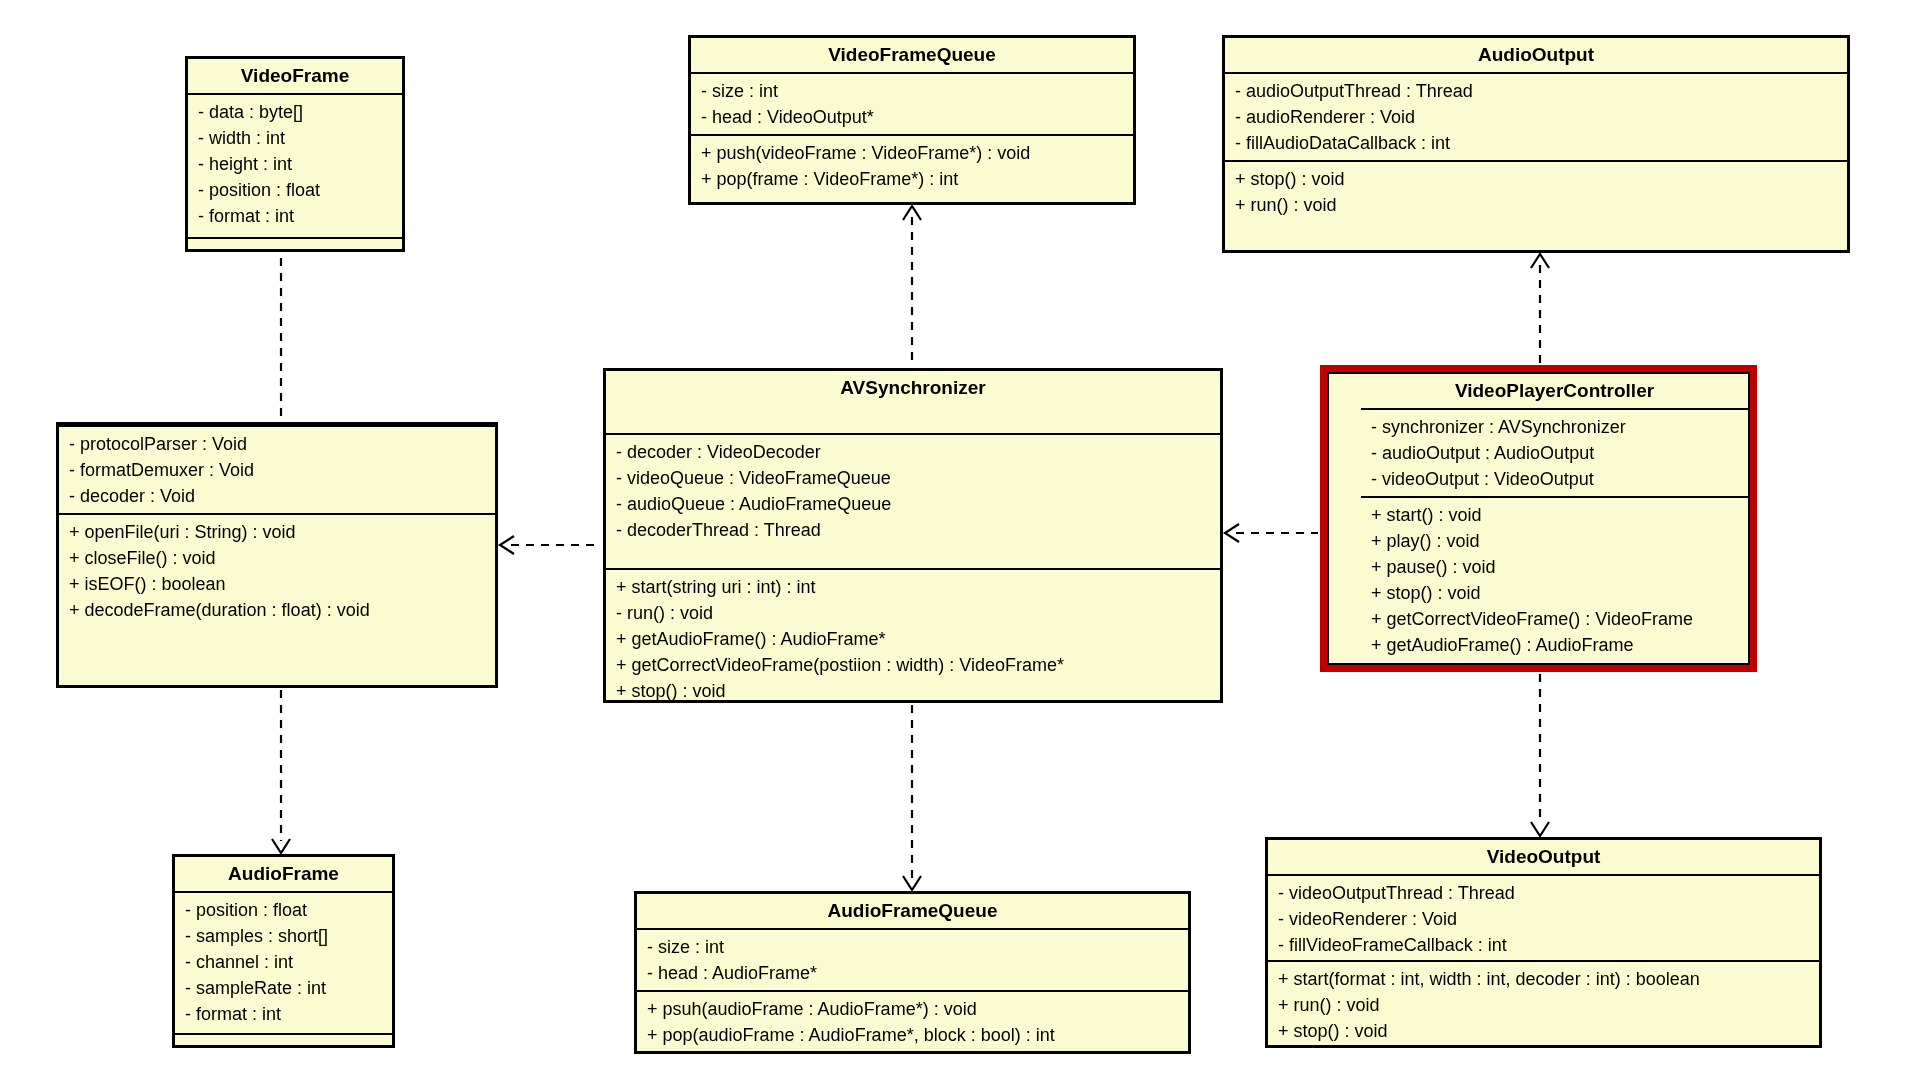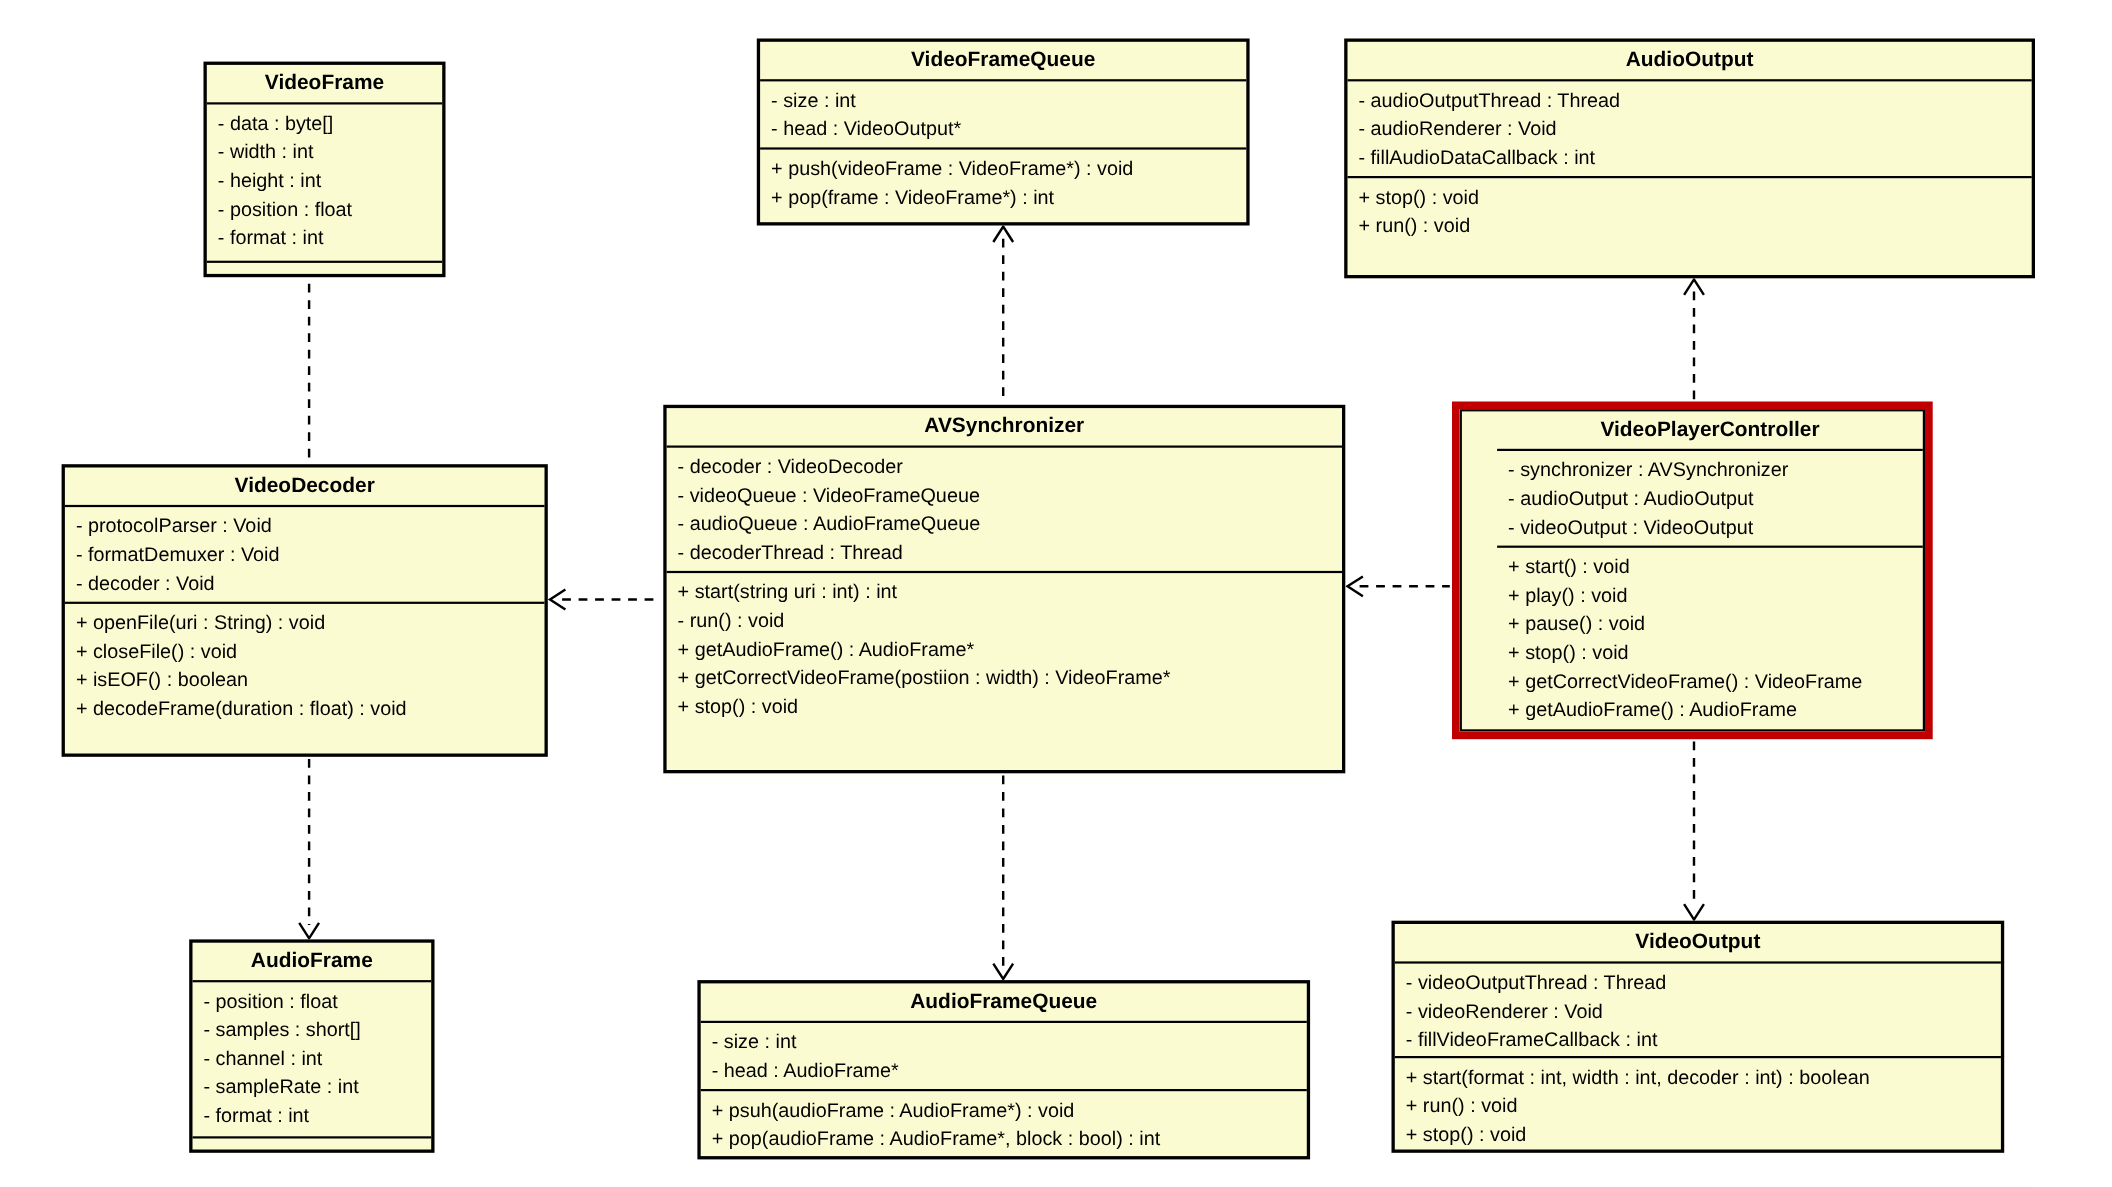--- a/index.html
+++ b/index.html
@@ -49,21 +49,21 @@
     flex:1 1 auto;display:flex;flex-direction:column;
     background:var(--class-fill);
     border:2px solid var(--class-border);
     padding-left:32px;
   }
   
   .pos-videoframe           {left:185px; top:35px;  width:220px; height:196px;margin-top:21px;}
   .pos-videoframequeue      {left:688px; top:35px;  width:448px; height:170px;}
   .pos-audiooutput          {left:1222px;top:35px;  width:628px; height:218px;}
   .pos-videodecoder         {left:56px;  top:422px; width:442px; height:266px;}
-  .pos-avsynchronizer       {left:603px; top:368px; width:620px; height:335px;}
+  .pos-avsynchronizer       {left:603px; top:368px; width:620px; height:335px;gap:28px;}
   .pos-videoplayercontroller{left:1320px;top:365px; width:437px; height:307px;}
   .pos-audioframe           {left:172px; top:854px; width:223px; height:194px;}
   .pos-audioframequeue      {left:634px; top:891px; width:557px; height:163px;}
   .pos-videooutput          {left:1265px;top:837px; width:557px; height:211px;justify-content:space-between;}
 </style>
 </head>
 <body>
 
 <div class="canvas">
 
@@ -149,21 +149,20 @@
       <div>- audioRenderer : Void</div>
       <div>- fillAudioDataCallback : int</div>
     </div>
     <div class="uml-section grow">
       <div>+ stop() : void</div>
       <div>+ run() : void</div>
     </div>
   </div>
 
   <div class="uml-class pos-videodecoder">
-    <div class="uml-title">VideoDecoder</div>
     <div class="uml-section">
       <div>- protocolParser : Void</div>
       <div>- formatDemuxer : Void</div>
       <div>- decoder : Void</div>
     </div>
     <div class="uml-section grow">
       <div>+ openFile(uri : String) : void</div>
       <div>+ closeFile() : void</div>
       <div>+ isEOF() : boolean</div>
       <div>+ decodeFrame(duration : float) : void</div>

